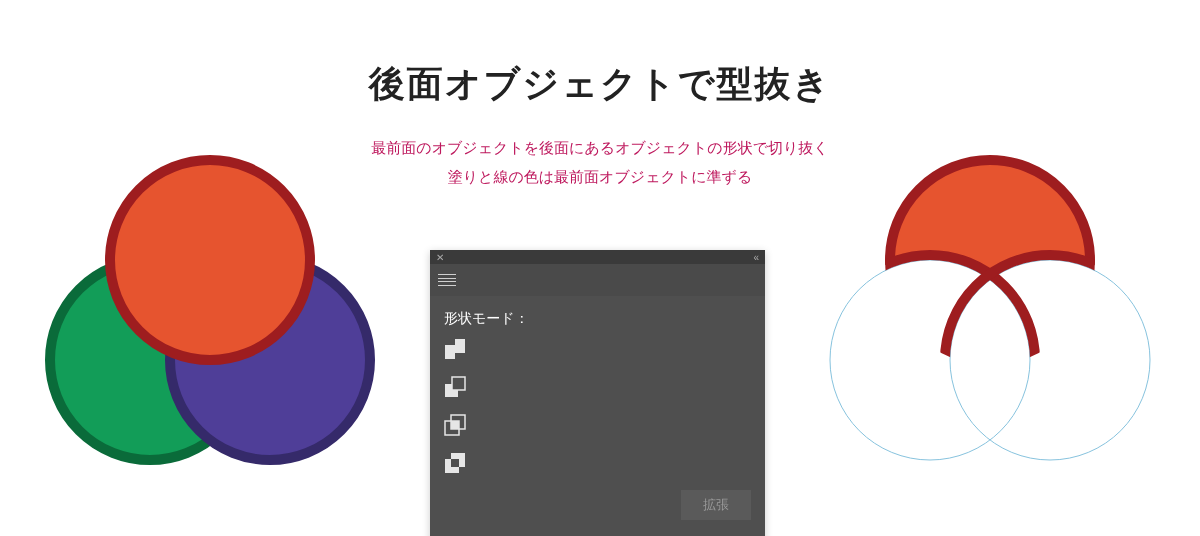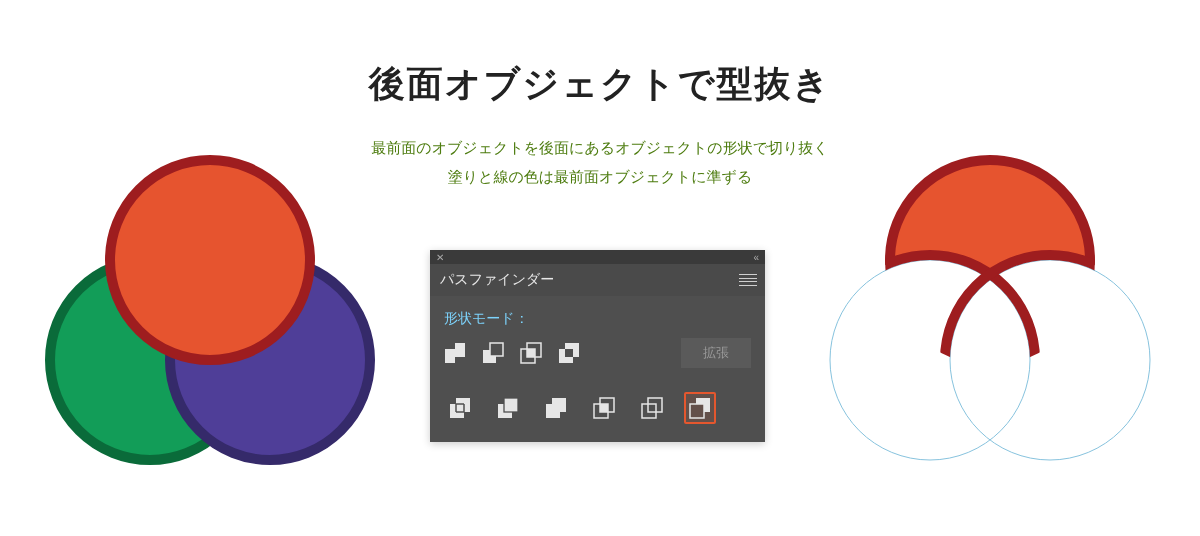--- a/index.html
+++ b/index.html
@@ -15,21 +15,21 @@
       font-size: 36px;
       font-weight: 700;
       margin-top: 60px;
       letter-spacing: 2px;
       color: #222;
     }
     .subtitle-block {
       text-align: center;
       margin-top: 25px;
       font-size: 15px;
-      color: #4d7c0f;
+      color: #be185d;
       line-height: 1.9;
       font-family: "Hiragino Mincho ProN", "Yu Mincho", serif;
     }
 
     
     .circles-before {
       position: absolute;
       left: 40px;
       top: 150px;
       width: 340px;
@@ -89,28 +89,29 @@
     .panel-menu-lines div {
       height: 1px;
       background: #d0d0d0;
     }
     .panel-body {
       background: #4f4f4f;
       padding: 14px 14px 18px 14px;
     }
     .section-label {
       font-size: 14px;
-      color: #7dd3fc;
+      color: #ffffff;
       margin-bottom: 10px;
     }
     .icon-row {
       display: flex;
-      align-items: center;
+      align-items: flex-start;
       gap: 16px;
       margin-bottom: 18px;
+      flex-direction: column;
     }
     .mode-icon {
       width: 22px;
       height: 22px;
       color: #e6e6e6;
       display: flex;
       align-items: center;
       justify-content: center;
       cursor: pointer;
     }
@@ -186,21 +187,20 @@
     <circle cx="230" cy="210" r="105" fill="none" stroke="#9e1d1f" stroke-width="10"></circle>
   </g>
 </svg>
 
 <div class="panel">
   <div class="panel-top">
     <span>✕</span>
     <span>«</span>
   </div>
   <div class="panel-tabbar">
-    <div class="panel-tab">パスファインダー</div>
     <div class="panel-menu-lines">
       <div></div>
         <div></div>
         <div></div>
         <div></div>
     </div>
   </div>
   <div class="panel-body">
 
     <div class="section-label">形状モード：</div>

